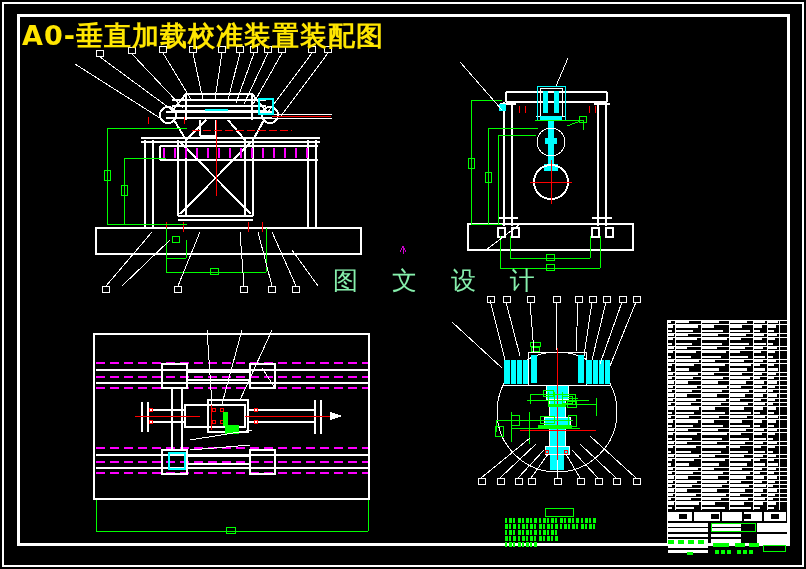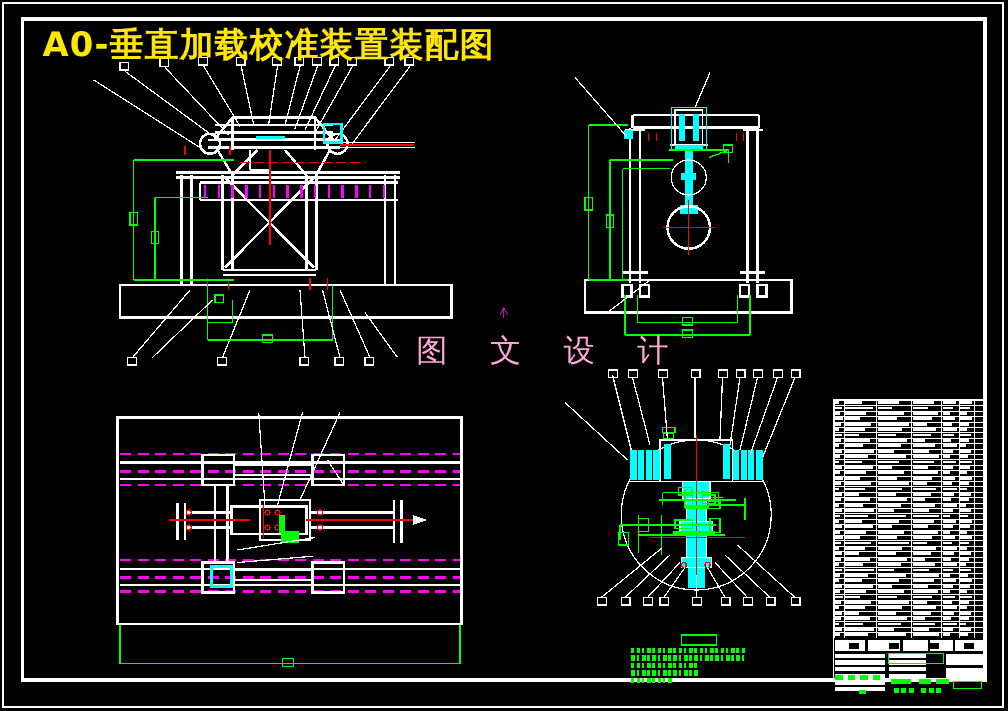--- a/index.html
+++ b/index.html
@@ -2,22 +2,22 @@
 <html><head>
 <meta charset="utf-8">
 <style>
   html,body{margin:0;padding:0;background:#000;}
   body{width:806px;height:569px;overflow:hidden;
        font-family:"DejaVu Sans","Liberation Sans",sans-serif;}
   #cad{position:relative;width:806px;height:569px;background:#000000;}
   #cad svg{position:absolute;left:0;top:0;}
   .ttl{position:absolute;color:#ffe600;font-weight:bold;
        font-family:"DejaVu Sans","Liberation Sans",sans-serif;
-       white-space:nowrap;letter-spacing:1px;margin-left:12px;}
-  .wmk{position:absolute;color:#f9a8d4;white-space:nowrap;
+       white-space:nowrap;letter-spacing:1px;}
+  .wmk{position:absolute;color:#86efac;white-space:nowrap;
        font-family:"DejaVu Sans","Liberation Sans",sans-serif;
        letter-spacing:13px;font-size:25px;}
 </style>
 </head>
 <body>
 
 <div id="cad">
 
   <svg width="806" height="569" viewBox="0 0 806 569" shape-rendering="crispEdges">
 

